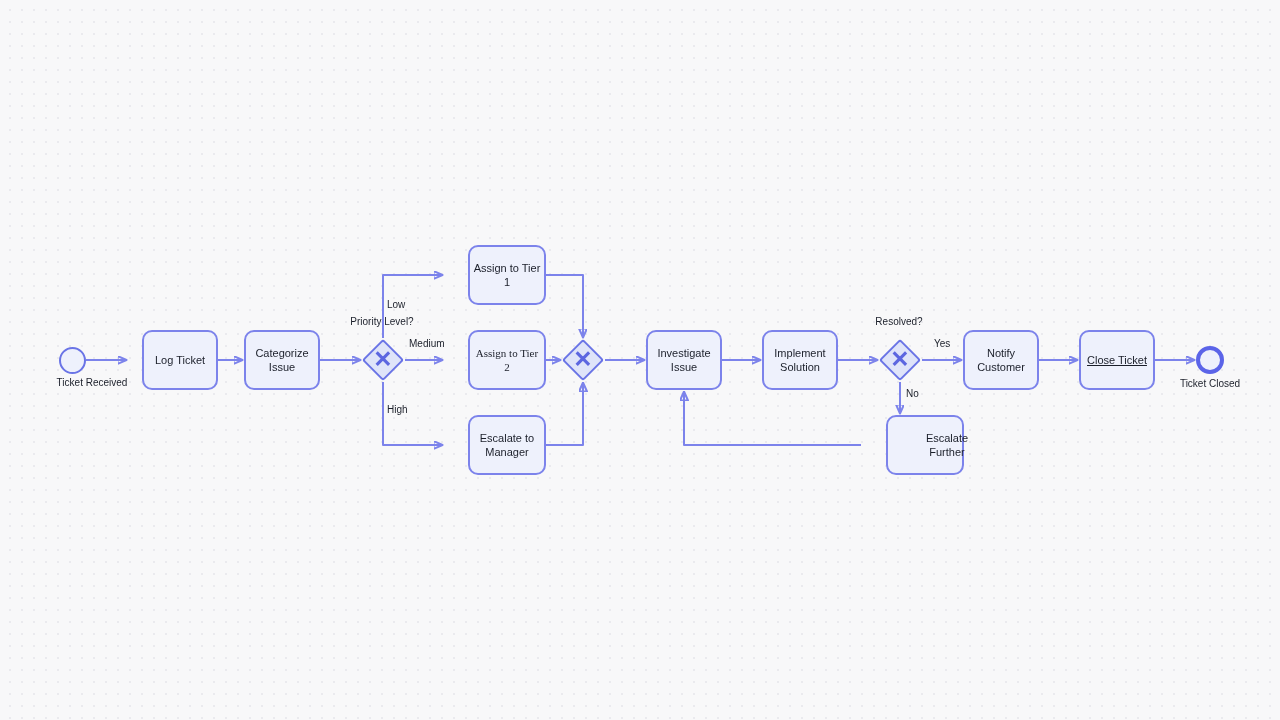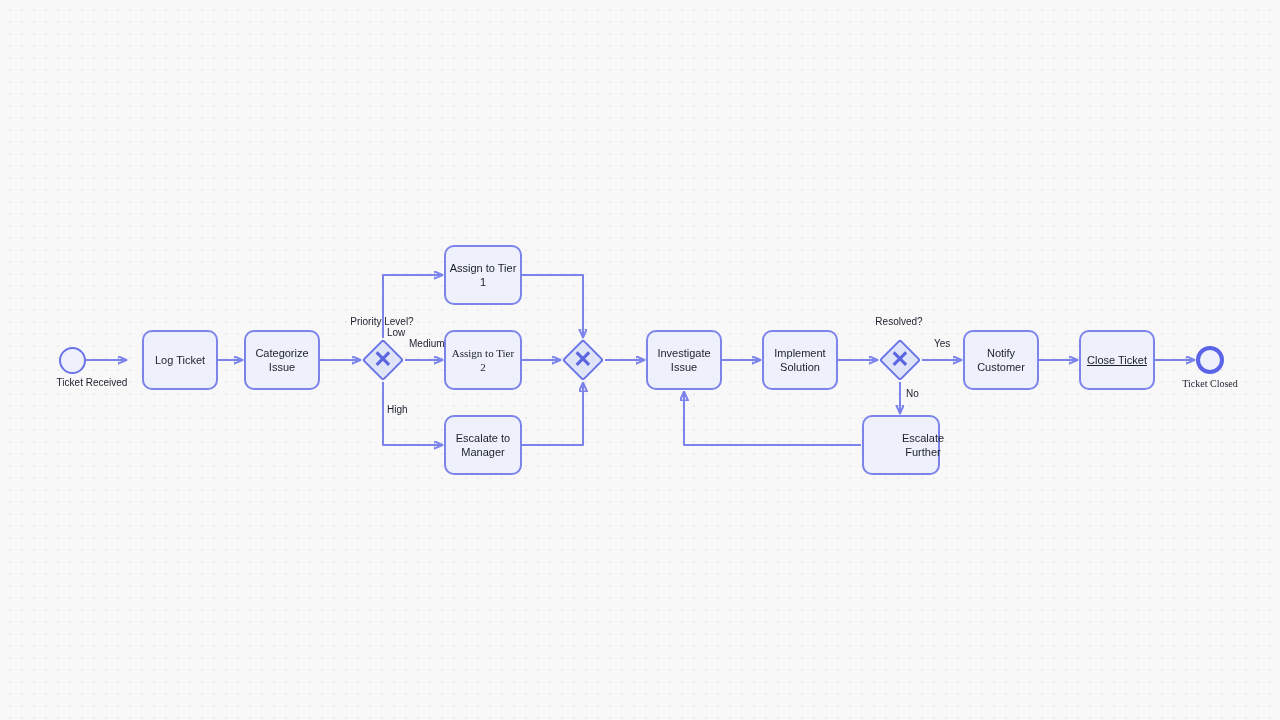--- a/index.html
+++ b/index.html
@@ -31,21 +31,21 @@
     display: flex;
     align-items: center;
     justify-content: center;
     text-align: center;
     font-size: 11px;
     line-height: 1.3;
     color: #1b1f2a;
     padding: 2px;
     cursor: pointer;
   }
-  .task.wide { width: 78px; }
+  .task.wide { width: 78px; margin-left: 24px; }
 
   .gateway {
     position: absolute;
     width: 42px;
     height: 42px;
     display: flex;
     align-items: center;
     justify-content: center;
     cursor: pointer;
   }
@@ -111,21 +111,21 @@
     <path marker-end="url(#arr)" d="M 1039 360 L 1077 360"></path>
     <path marker-end="url(#arr)" d="M 1155 360 L 1194 360"></path>
     <path marker-end="url(#arr)" d="M 900 382 L 900 413"></path>
     <path marker-end="url(#arr)" d="M 861 445 L 684 445 L 684 392"></path>
   </svg>
 
   <div class="event-circle event-start"></div>
   <div class="lbl centered" style="left:72px; top:377px;margin-left:20px;">Ticket Received</div>
 
   <div class="event-circle event-end"></div>
-  <div class="lbl centered" style="left:1210px; top:378px;font-family:Liberation Serif, serif;">Ticket Closed</div>
+  <div class="lbl centered" style="left:1210px; top:378px;">Ticket Closed</div>
 
   <div class="task" style="left:128px; top:330px;margin-left:14px;">
     <span>Log Ticket</span>
   </div>
   <div class="task" style="left:244px; top:330px;">
     <span>Categorize Issue</span>
   </div>
   <div class="task wide" style="left:444px; top:245px;">
     <span>Assign to Tier 1</span>
   </div>
@@ -160,19 +160,19 @@
     <span class="gw-x">✕</span>
   </div>
   <div class="gateway" style="left:879px; top:339px;">
     <div class="diamond"></div>
     <span class="gw-x">✕</span>
   </div>
 
   <div class="lbl centered" style="left:382px; top:316px;">Priority Level?</div>
   <div class="lbl centered" style="left:899px; top:316px;">Resolved?</div>
 
-  <div class="lbl" style="left:387px; top:299px;margin-top:28px;">Low</div>
+  <div class="lbl" style="left:387px; top:299px;">Low</div>
   <div class="lbl" style="left:409px; top:338px;text-align:center;">Medium</div>
   <div class="lbl" style="left:387px; top:404px;text-align:center;">High</div>
   <div class="lbl" style="left:934px; top:338px;">Yes</div>
   <div class="lbl" style="left:906px; top:388px;">No</div>
 
 </div>
 
 </body></html>

